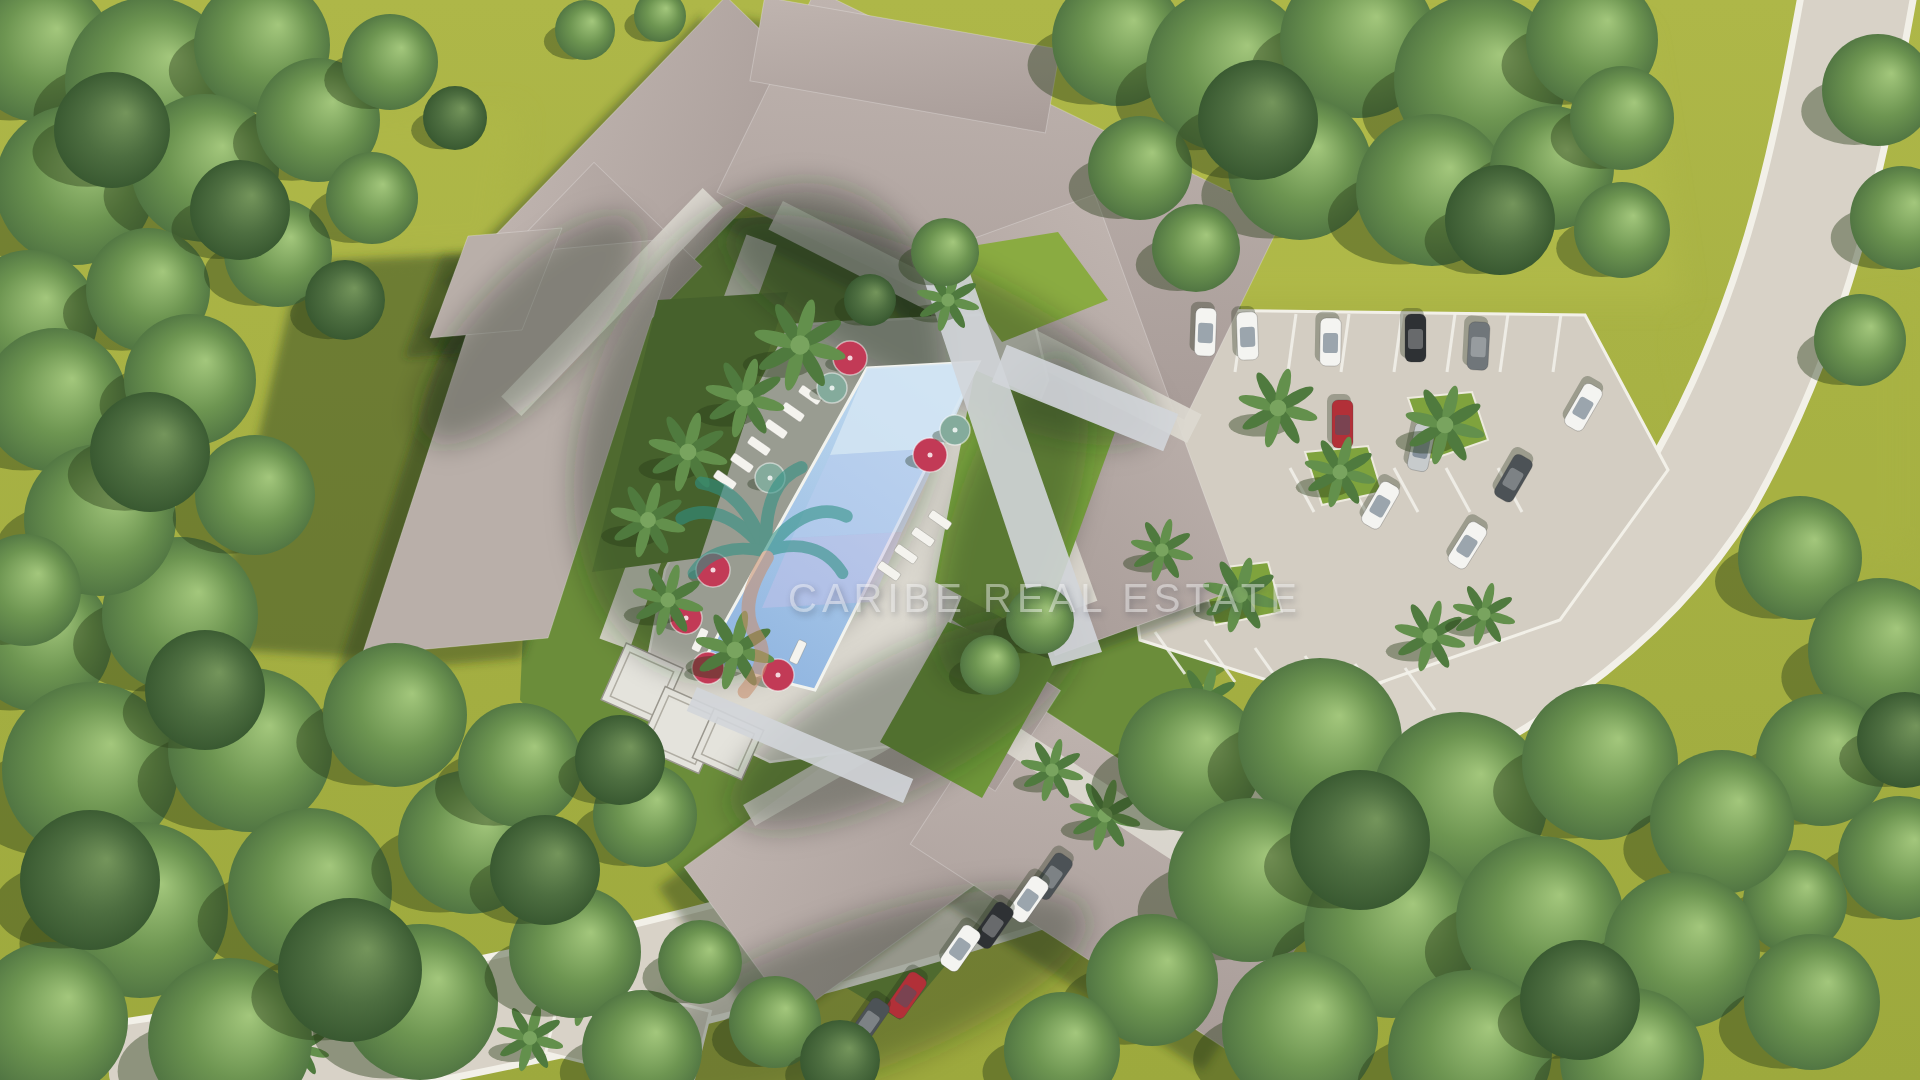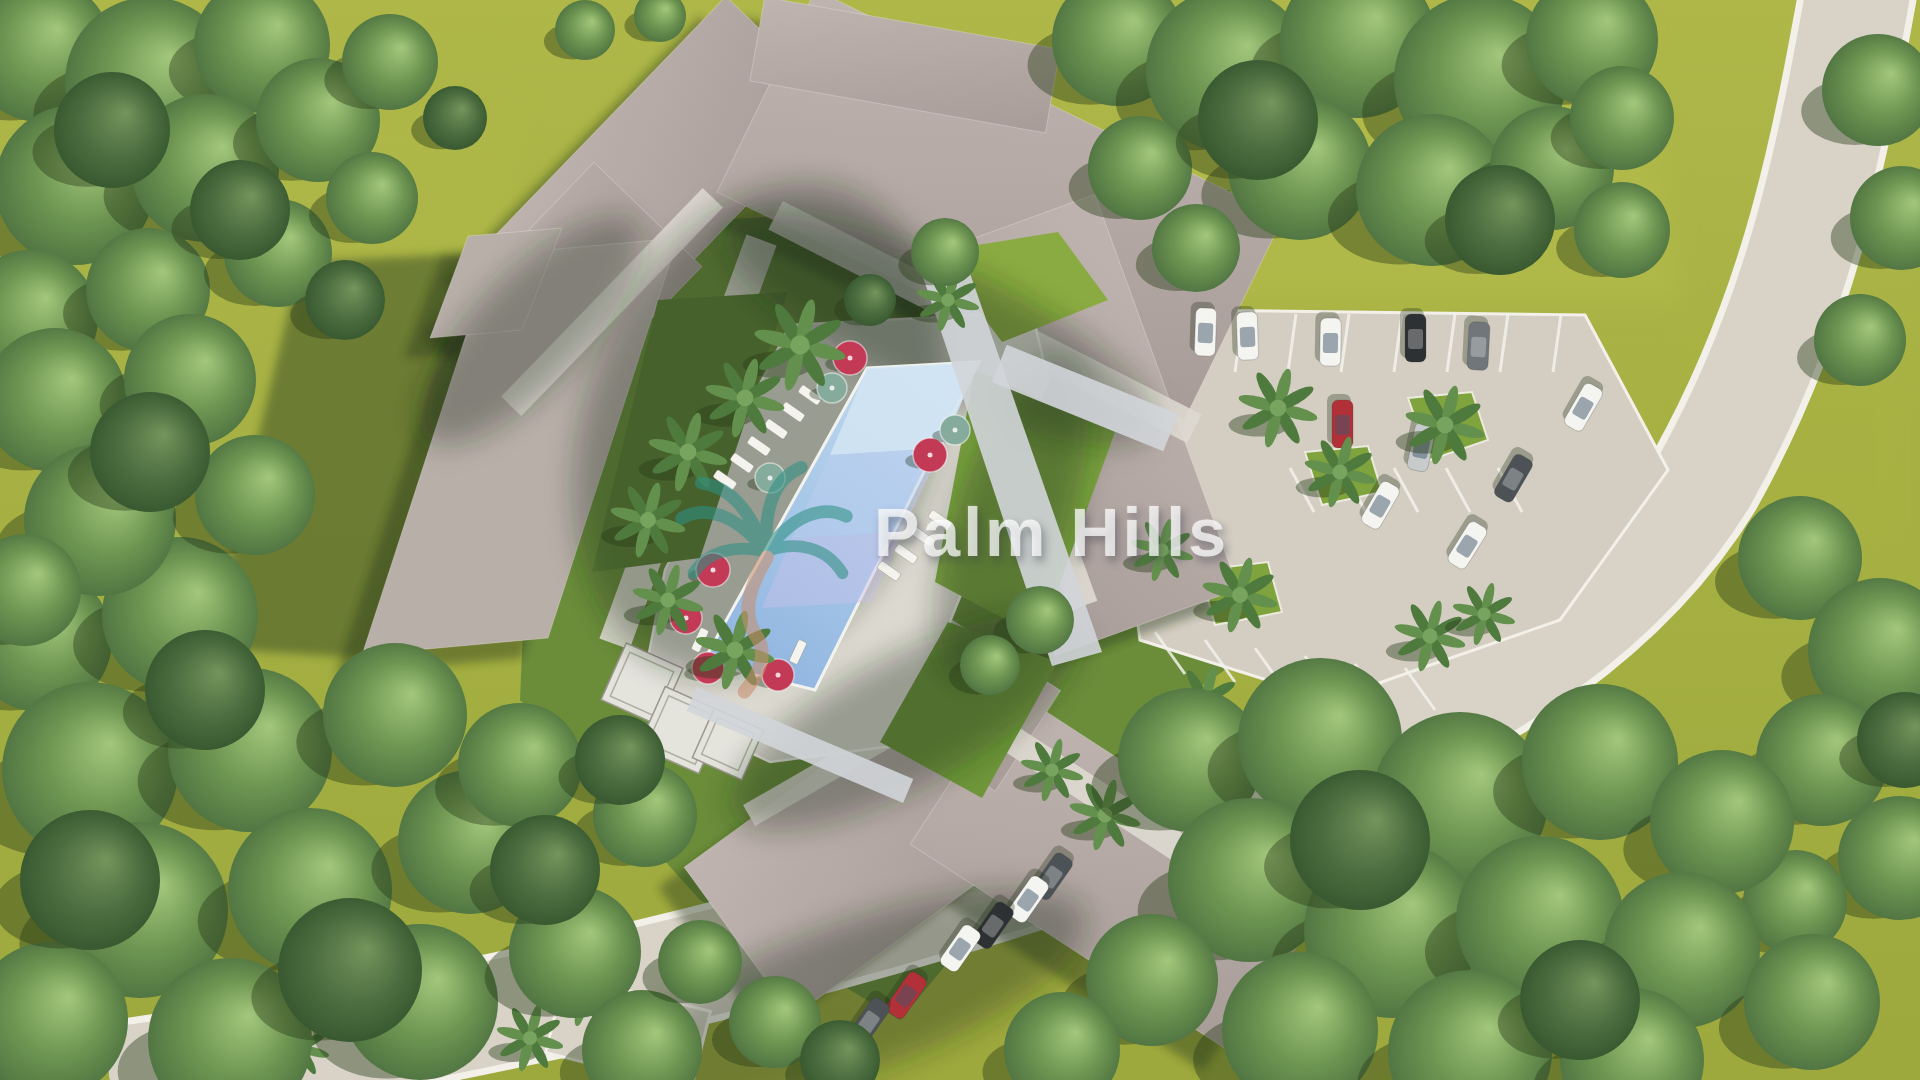--- a/index.html
+++ b/index.html
@@ -719,16 +719,16 @@
       <g fill="none" stroke-linecap="round">
         <path class="lg-teal" d="M100,100 C70,62 38,52 14,66" stroke-width="13" stroke="#2f9184"></path>
         <path class="lg-teal" d="M100,100 C82,54 62,34 34,30" stroke-width="13" stroke="#2f9184"></path>
         <path class="lg-teal" d="M100,100 C98,48 112,24 136,14" stroke-width="13" stroke="#2f9184"></path>
         <path class="lg-teal" d="M100,100 C128,62 158,52 182,64" stroke-width="13" stroke="#2f9184"></path>
         <path class="lg-teal" d="M100,100 C132,88 162,96 178,122" stroke-width="12" stroke="#2f9184"></path>
         <path class="lg-teal" d="M100,100 C68,92 40,100 26,122" stroke-width="12" stroke="#2f9184"></path>
         <path class="lg-tan" d="M101,106 C84,134 74,162 90,186 C102,203 94,224 78,243" stroke-width="14" stroke="#c8906f"></path>
       </g>
     </svg>
-    <div class="wm-brand">Palm Hills</div>
+    <div class="wm-sub">CARIBE REAL ESTATE</div>
   </div>
 
 </div>
 
 </body></html>

